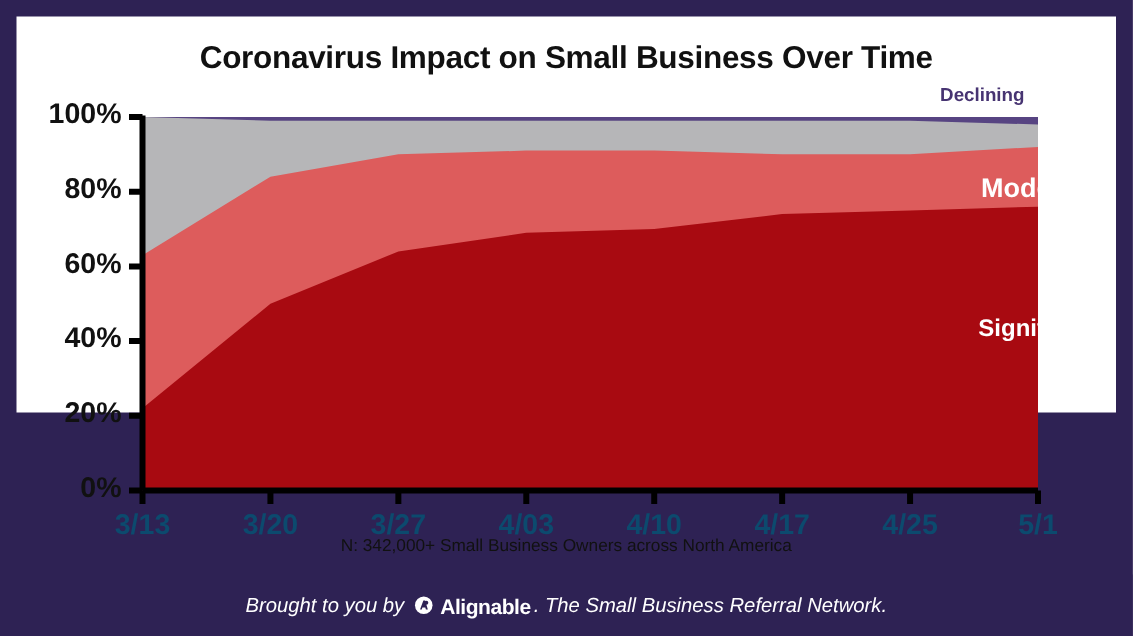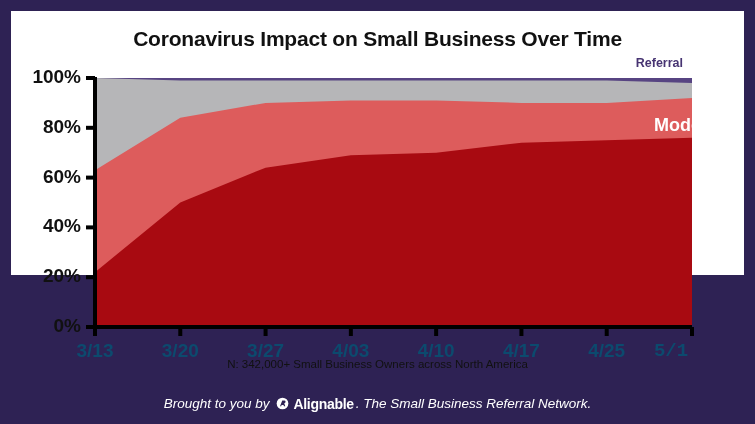--- a/index.html
+++ b/index.html
@@ -191,26 +191,27 @@
           <div class="axis-label" style="top: 55px; left: 0px; width: 70px;">100%</div>
         </div>
       <div id="xlabels">
           <div class="xtick-label" style="left: 84px; top: 329px;">3/13</div>
           <div class="xtick-label" style="left: 169.286px; top: 329px;">3/20</div>
           <div class="xtick-label" style="left: 254.571px; top: 329px;">3/27</div>
           <div class="xtick-label" style="left: 339.857px; top: 329px;">4/03</div>
           <div class="xtick-label" style="left: 425.143px; top: 329px;">4/10</div>
           <div class="xtick-label" style="left: 510.429px; top: 329px;">4/17</div>
           <div class="xtick-label" style="left: 595.714px; top: 329px;">4/25</div>
-          <div class="xtick-label" style="left: 660px; top: 329px; font-family: Liberation Mono, monospace;">5/1</div>
+          <div class="xtick-label" style="left: 681px; top: 329px;">5/1</div>
         </div>
 
-      <div class="series-label" id="label-declining">Referral</div>
+      <div class="series-label" id="label-declining">Declining</div>
       <div class="series-label" id="label-none">None</div>
       <div class="series-label" id="label-moderate">Moderate</div>
+      <div class="series-label" id="label-significant">Significant</div>
 
       <div id="n-note">N: 342,000+ Small Business Owners across North America</div>
     </div>
   </div>
 
   <div id="footer">
     <div id="footer-inner">
       <span id="footer-pre">Brought to you by</span>
       <span id="logo-mark">
         <svg viewBox="0 0 20 20" width="13" height="13" aria-hidden="true">

